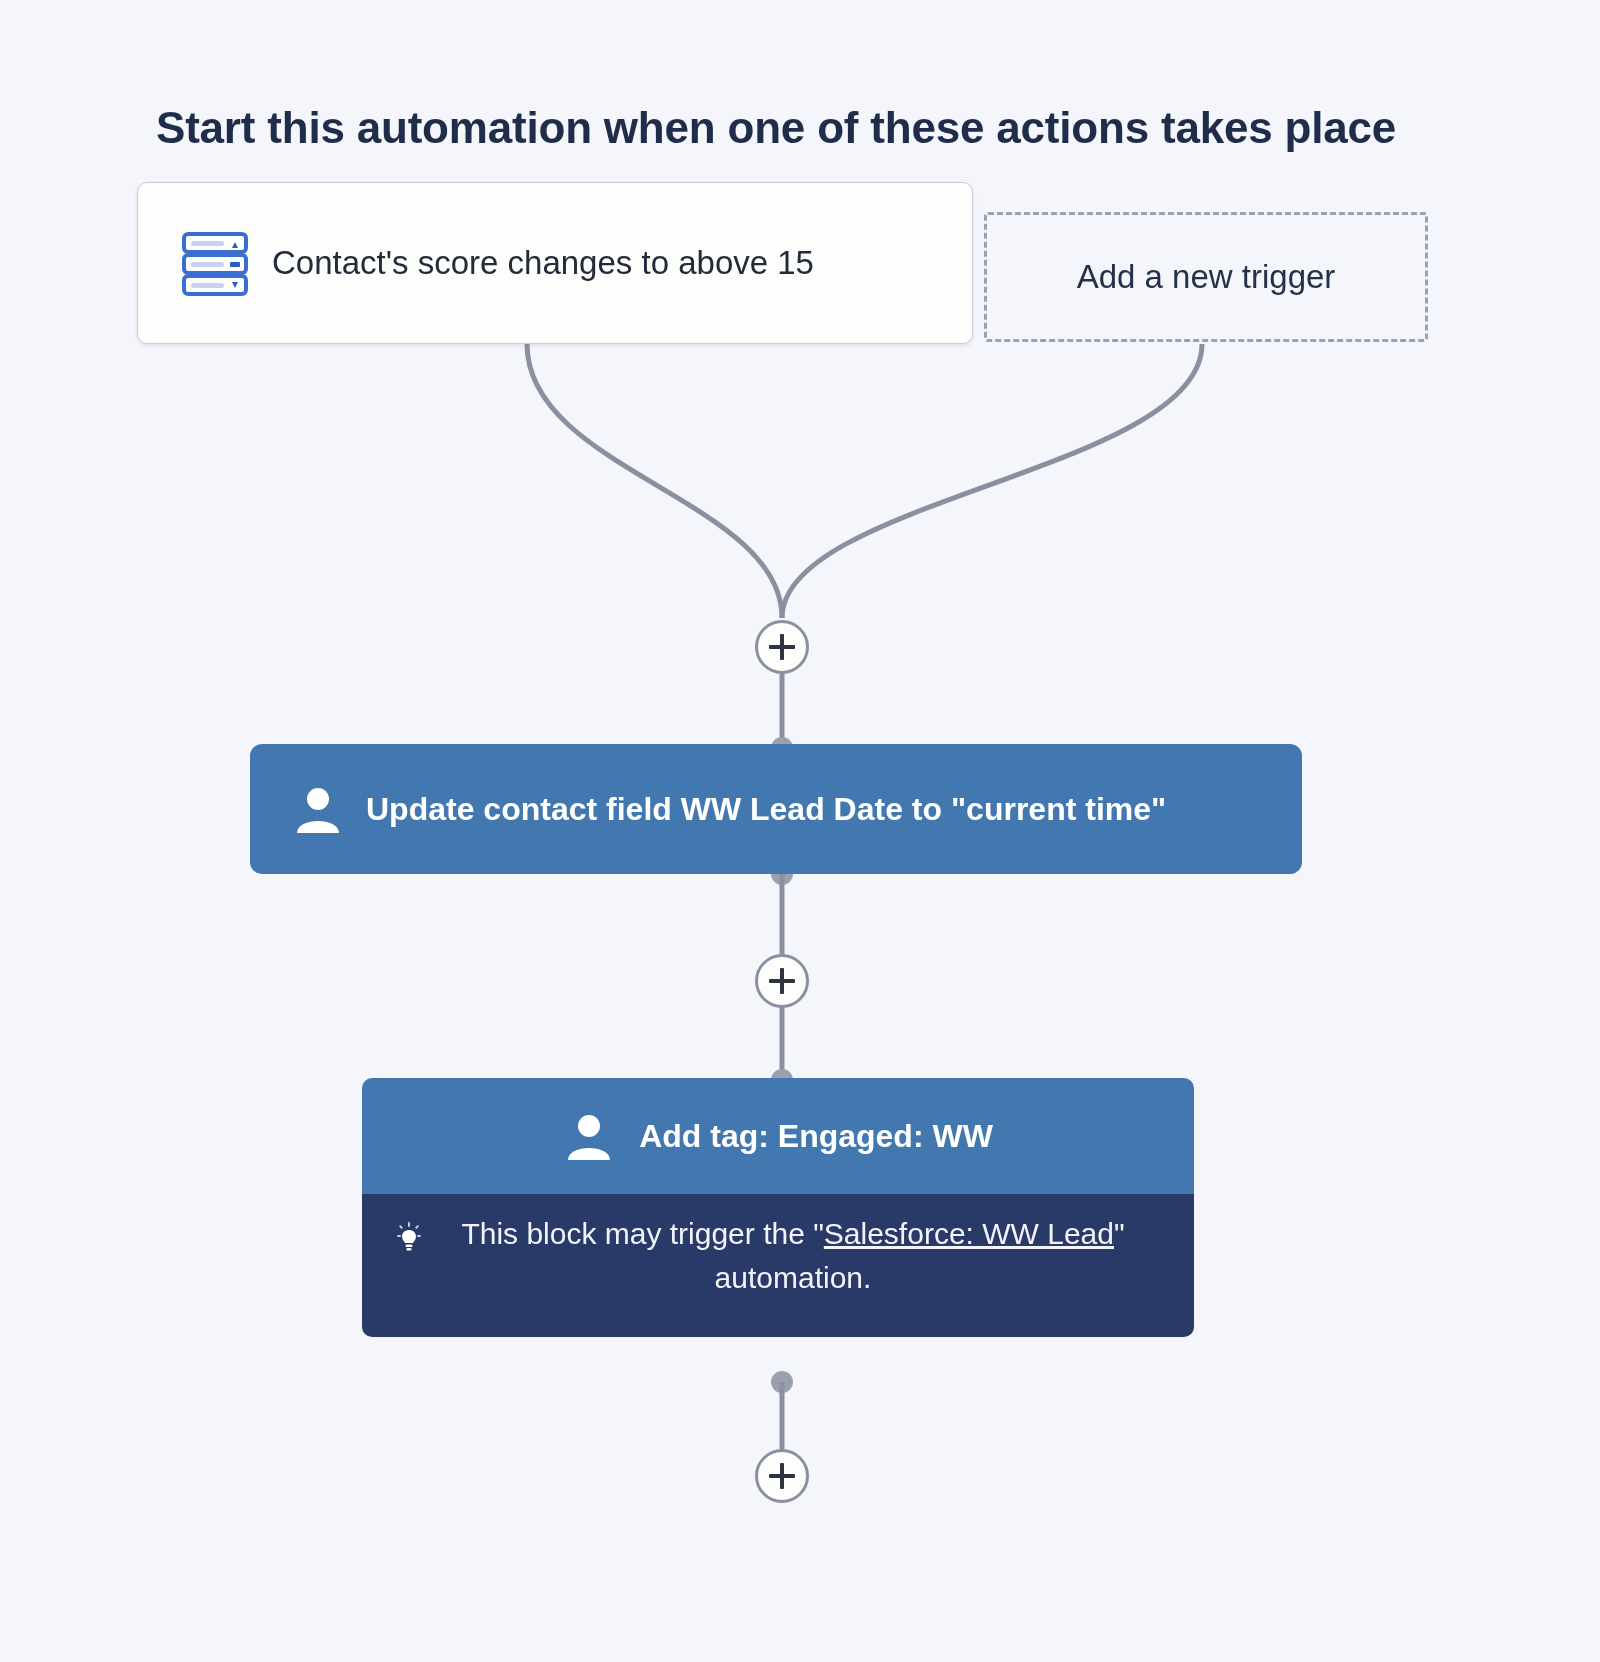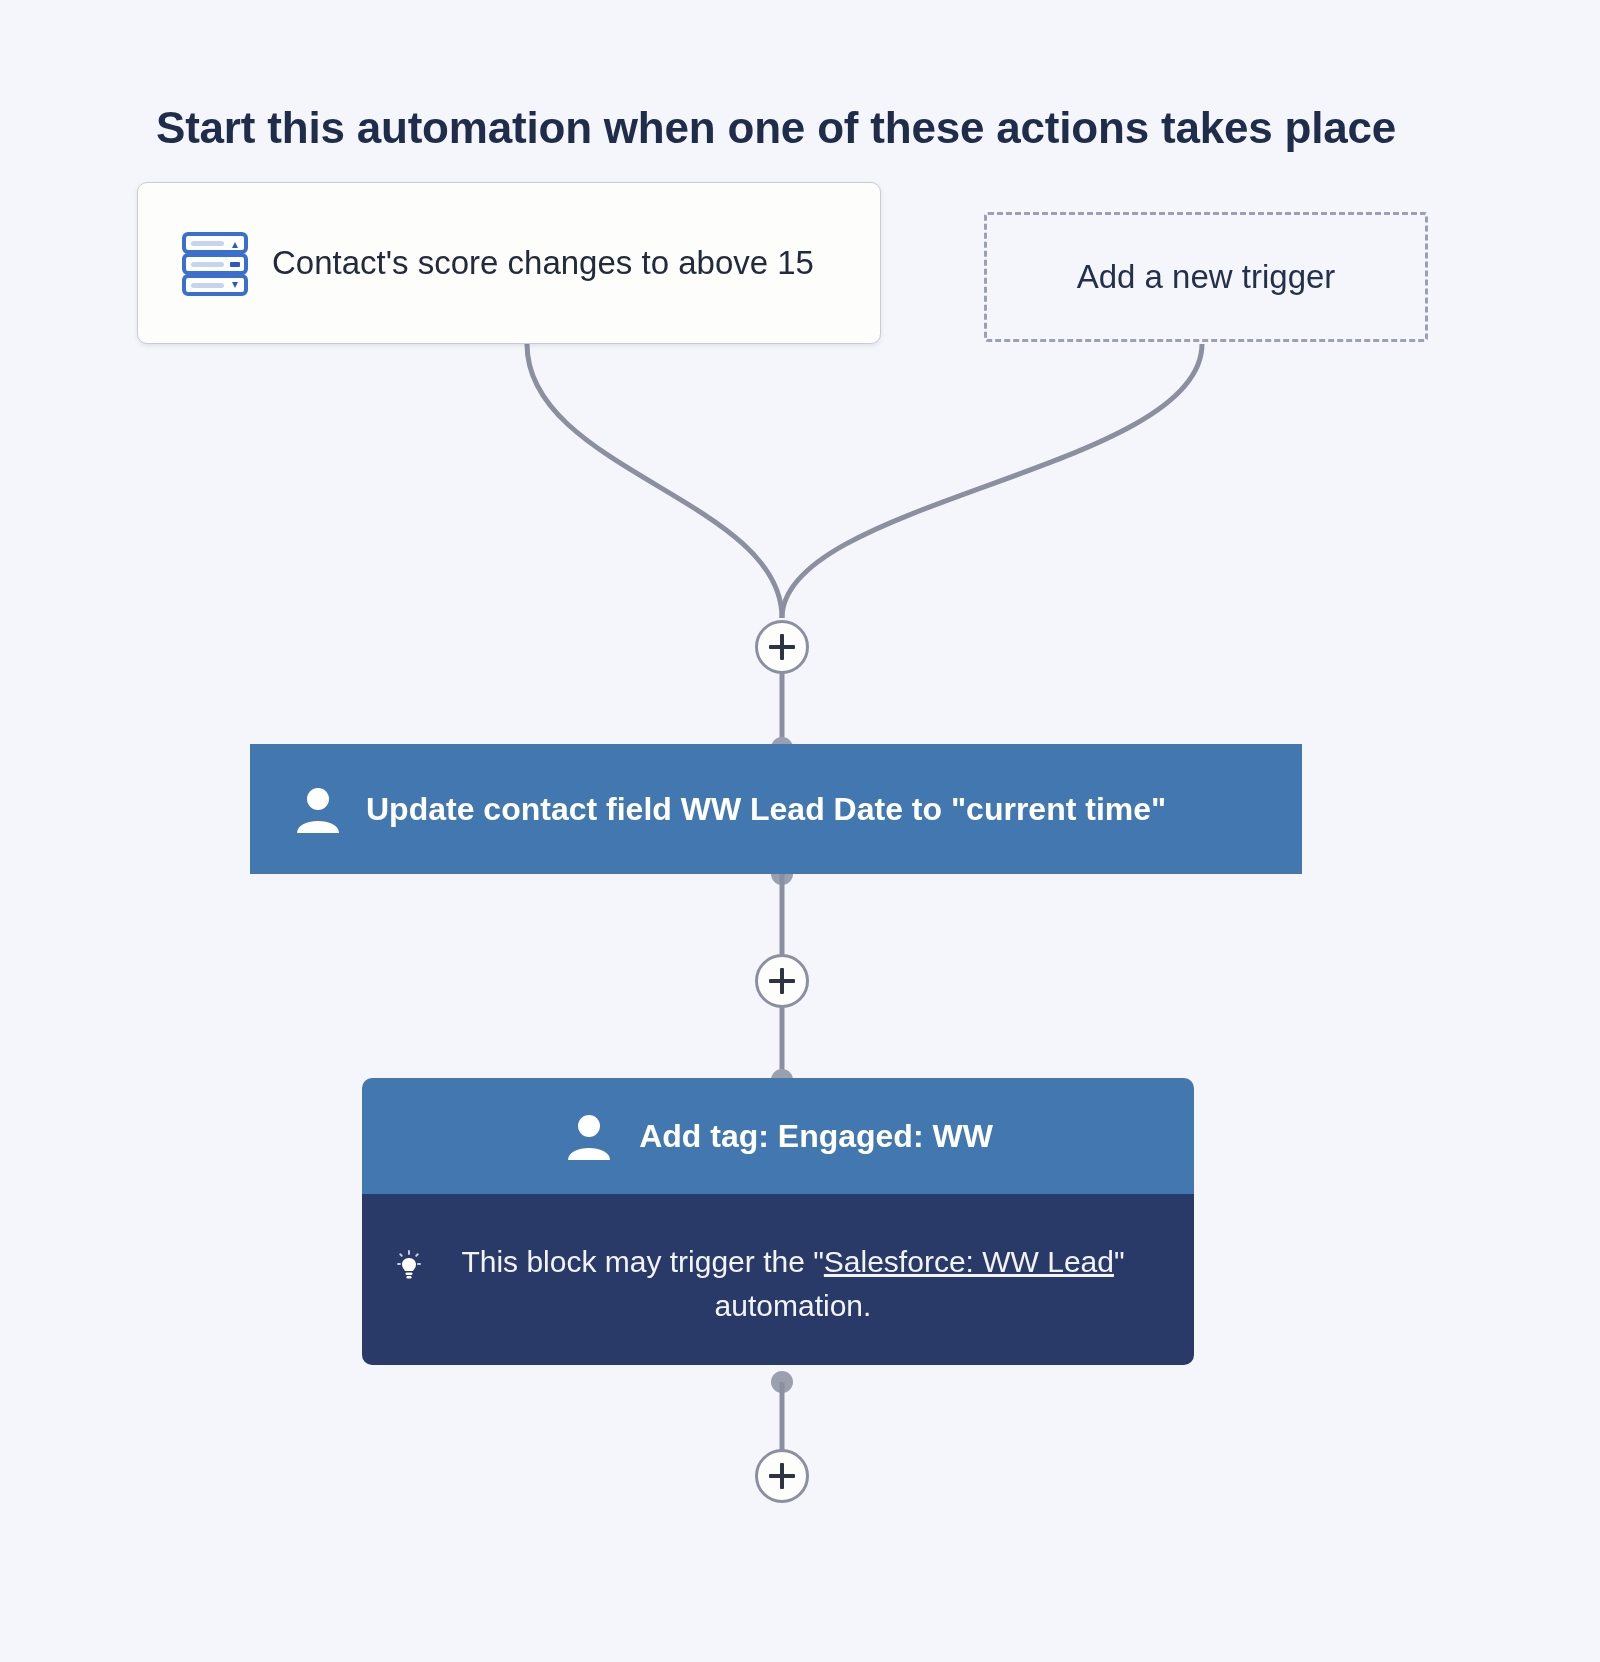--- a/index.html
+++ b/index.html
@@ -42,21 +42,21 @@
     width: 1600px;
     height: 1662px;
     pointer-events: none;
   }
 
   
   .trigger-card {
     position: absolute;
     left: 137px;
     top: 182px;
-    width: 744px;
+    width: 836px;
     height: 162px;
     background: #fdfdfc;
     border: 1px solid #c9ccd6;
     border-radius: 10px;
     box-shadow: 0 2px 4px rgba(40,50,80,0.10);
     display: flex;
     align-items: center;
     box-sizing: border-box;
   }
   .trigger-icon {
@@ -132,21 +132,21 @@
   #plus-3 { left: 755px; top: 1449px; }
 
   
   .action-block-1 {
     position: absolute;
     left: 250px;
     top: 744px;
     width: 1052px;
     height: 130px;
     background: #4277b0;
-    border-radius: 0;
+    border-radius: 12px;
     display: flex;
     align-items: center;
     box-sizing: border-box;
   }
   .action-1-icon {
     width: 52px;
     height: 52px;
     margin-left: 42px;
     margin-right: 22px;
     flex: 0 0 auto;
@@ -188,21 +188,21 @@
     justify-content: center;
   }
   .action-2-label {
     font-size: 32px;
     font-weight: bold;
     color: #ffffff;
     white-space: nowrap;
   }
   .action-2-notice {
     background: #2a3a68;
-    padding: 46px 44px 38px 34px;
+    padding: 18px 44px 38px 34px;
     display: flex;
     align-items: flex-start;
   }
   .bulb-icon {
     width: 26px;
     height: 32px;
     margin-top: 10px;
     margin-right: 14px;
     flex: 0 0 auto;
   }

